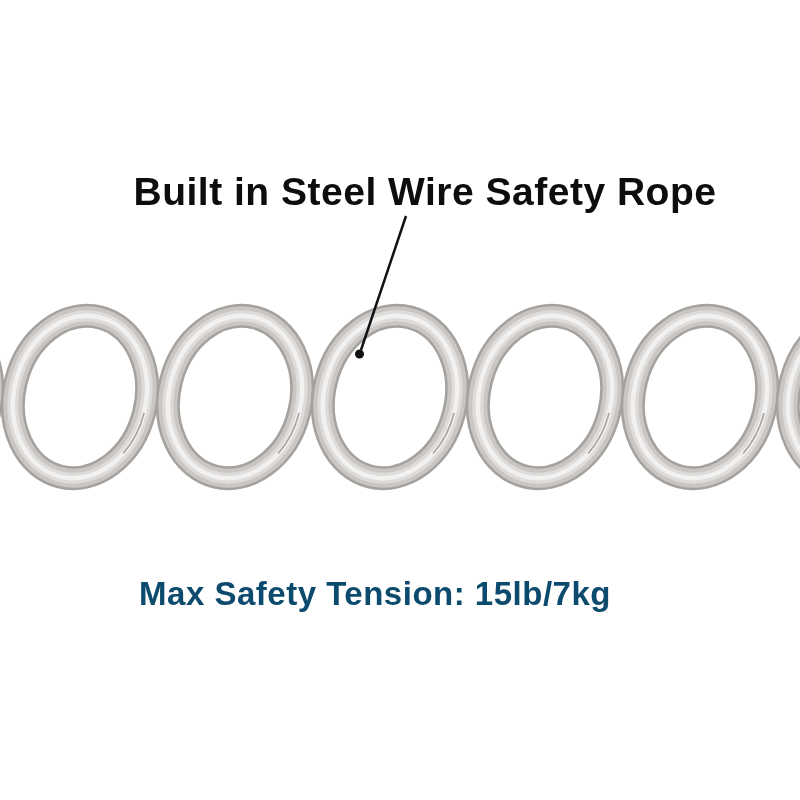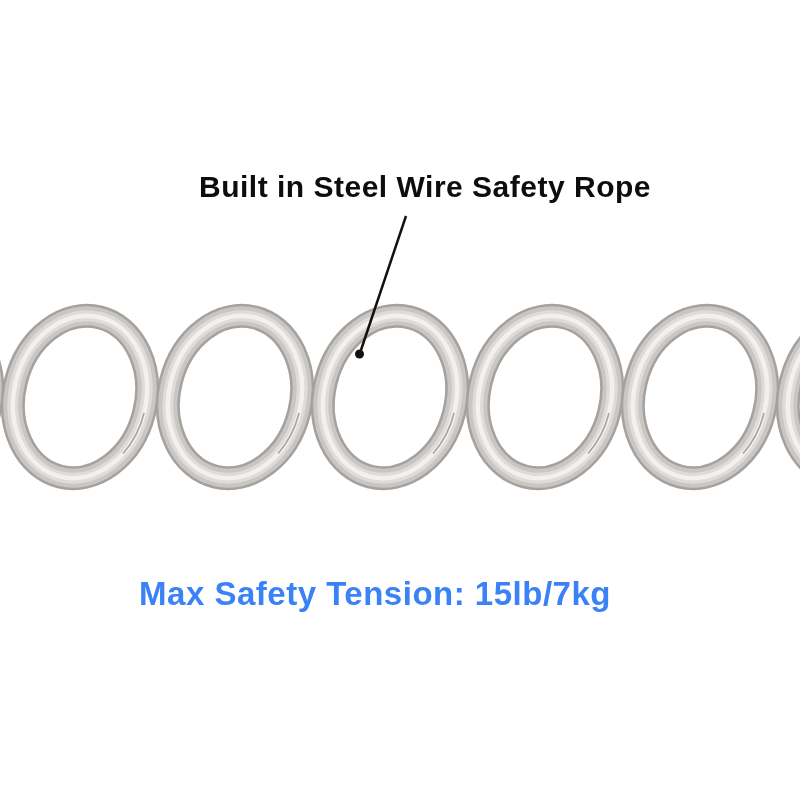--- a/index.html
+++ b/index.html
@@ -27,34 +27,34 @@
   .tube-mid     { fill: none; stroke: #dcdad8; stroke-width: 11; }
   .tube-hi      { fill: none; stroke: #f2f1f0; stroke-width: 4.5; }
   .wire         { fill: none; stroke: #8d8a86; stroke-width: 1.6;
                   stroke-dasharray: 46 420; opacity: 0.8; }
   .annotation-title {
     position: absolute;
     top: 170px;
     left: 50%;
     transform: translateX(calc(-50% + 25px));
     white-space: nowrap;
-    font-size: 30px;
+    font-size: 39px;
     font-weight: 700;
     color: #0d0d0d;
     letter-spacing: 0.5px;
   }
   .caption-text {
     position: absolute;
     top: 575px;
     left: 50%;
     transform: translateX(calc(-50% - 25px));
     white-space: nowrap;
     font-size: 33px;
     font-weight: 700;
-    color: #3b82f6;
+    color: #0c4a6e;
     letter-spacing: 0.5px;
   }
 </style>
 </head>
 <body>
 
 <div class="canvas">
 
   <svg class="coil-svg" viewBox="0 0 800 800" xmlns="http://www.w3.org/2000/svg">
 

